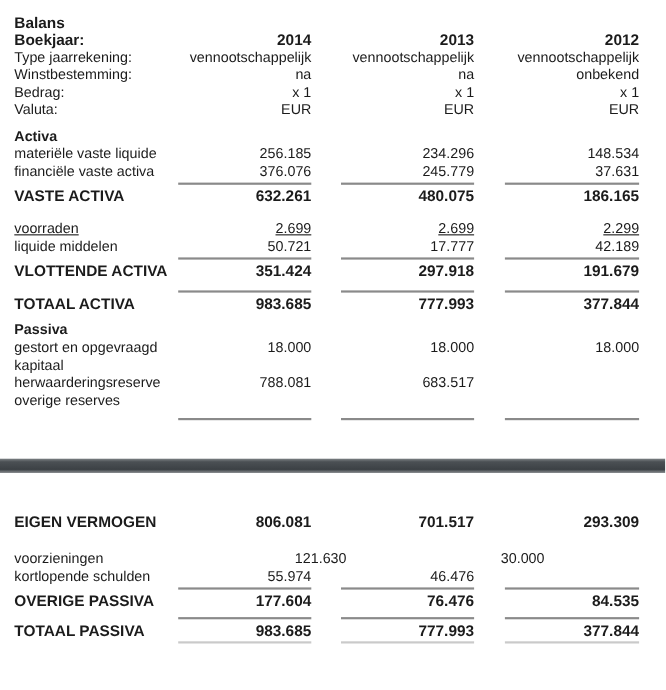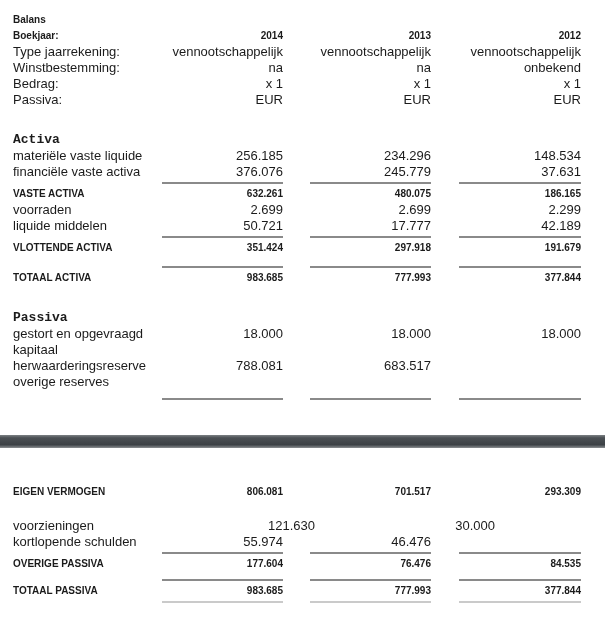--- a/index.html
+++ b/index.html
@@ -16,33 +16,33 @@
     line-height: 16px;
     color: var(--text, #1b1b1b);
   }
   .row {
     display: grid;
     grid-template-columns: 149px 121px 148px 150px;
     align-items: start;
   }
   .num { text-align: right; }
   .bold { font-weight: bold; }
-  .big { font-size: 10px; }
+  .big { font-size: 14px; }
   .rule-row { height: 6px; }
   .rule-row .rule {
     height: 2px;
     margin-top: 2px;
     background: var(--rule, #8a8a8a);
     width: 121px;
     margin-left: auto;
   }
   .rule-row .rule.w3 { width: 122px; }
   .rule-row.light .rule { background: var(--rule-light, #cacaca); }
-  .mt-sec   { margin-top: 24px; font-family: Liberation Mono, monospace; }
-  .mt-sub   { margin-top: 0; }
+  .mt-sec   { margin-top: 8px; }
+  .mt-sub   { margin-top: 14px; text-decoration: underline; }
   .mt-tot   { margin-top: 8px; }
   .mt-rule2 { margin-top: 6px; }
   .mt-rule3 { margin-top: 5px; }
   .divider-bar {
     width: 605px;
     height: 13px;
     margin: 33px 0 0 -13px;
     background: linear-gradient(to bottom,
       #7c8184 0%, var(--bar-mid, #4b5054) 22%,
       var(--bar-dark, #3c4145) 75%, #8b8f92 100%);
@@ -78,21 +78,21 @@
     <div class="num">na</div>
     <div class="num">onbekend</div>
   </div>
   <div class="row">
     <div>Bedrag:</div>
     <div class="num">x 1</div>
     <div class="num">x 1</div>
     <div class="num">x 1</div>
   </div>
   <div class="row">
-    <div>Passiva:</div>
+    <div>Valuta:</div>
     <div class="num">EUR</div>
     <div class="num">EUR</div>
     <div class="num">EUR</div>
   </div>
 
   <div class="row bold mt-sec">
     <div>Activa</div>
   </div>
   <div class="row">
     <div>materiële vaste liquide</div>

